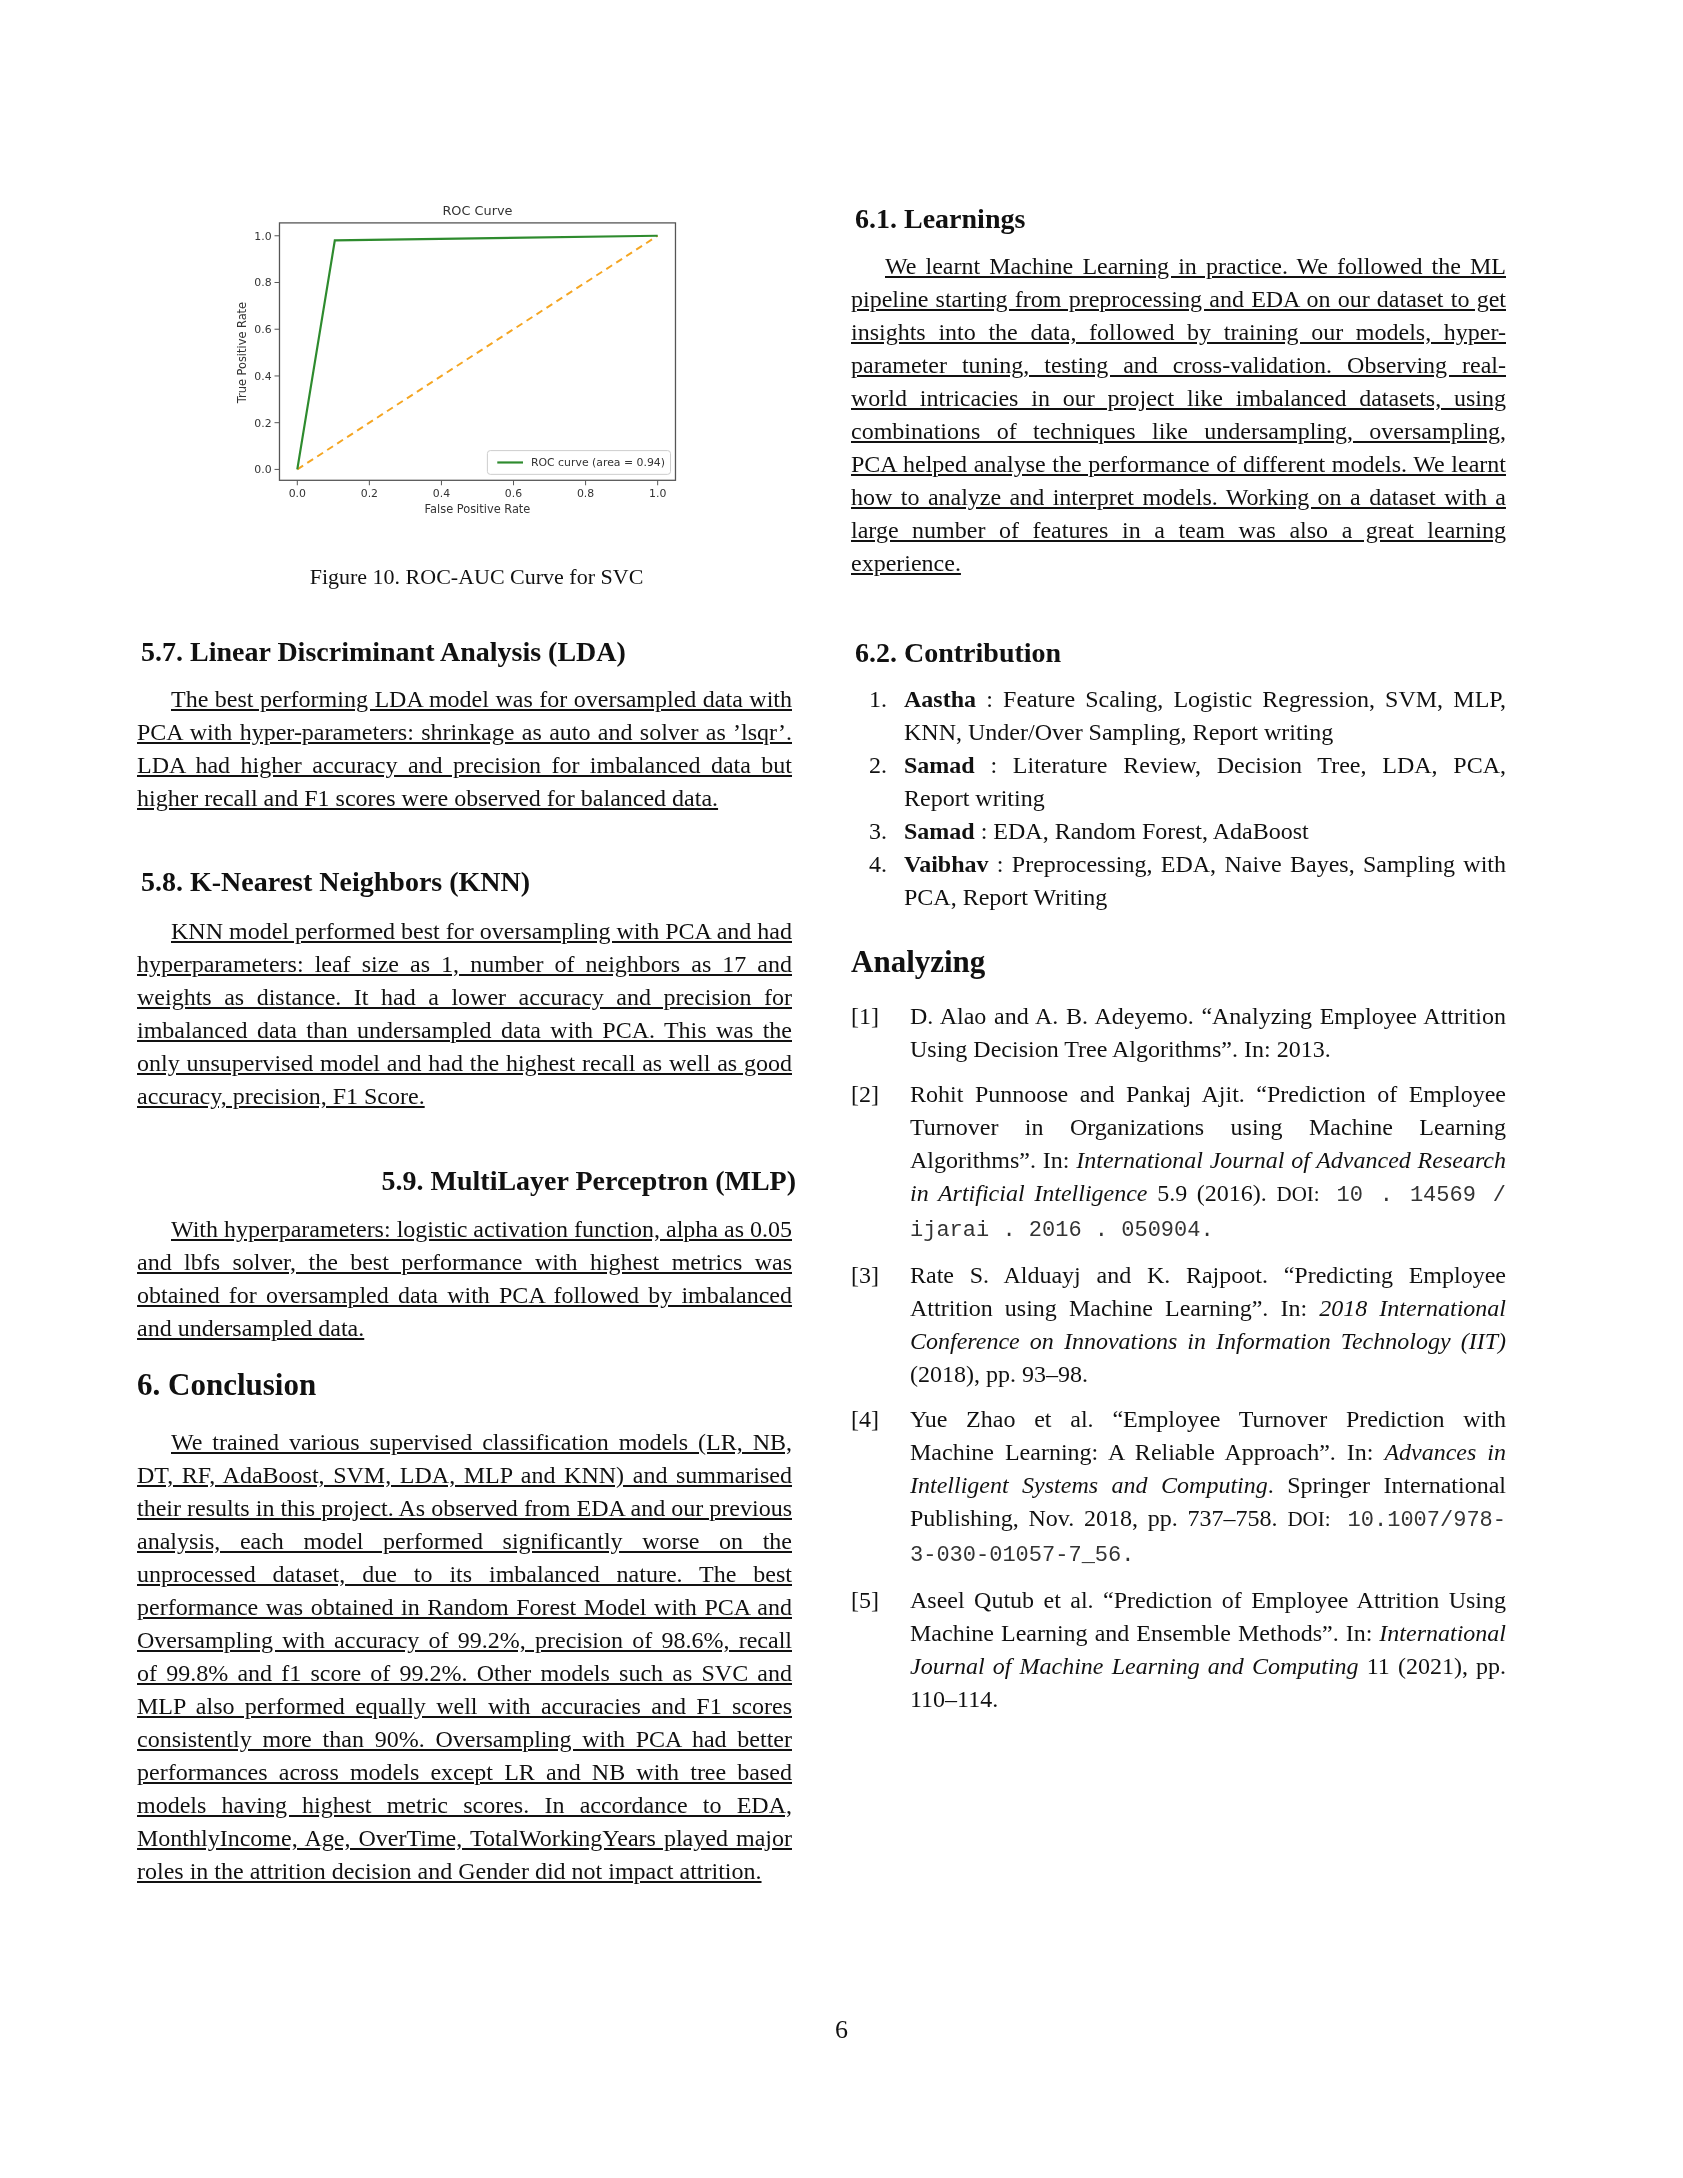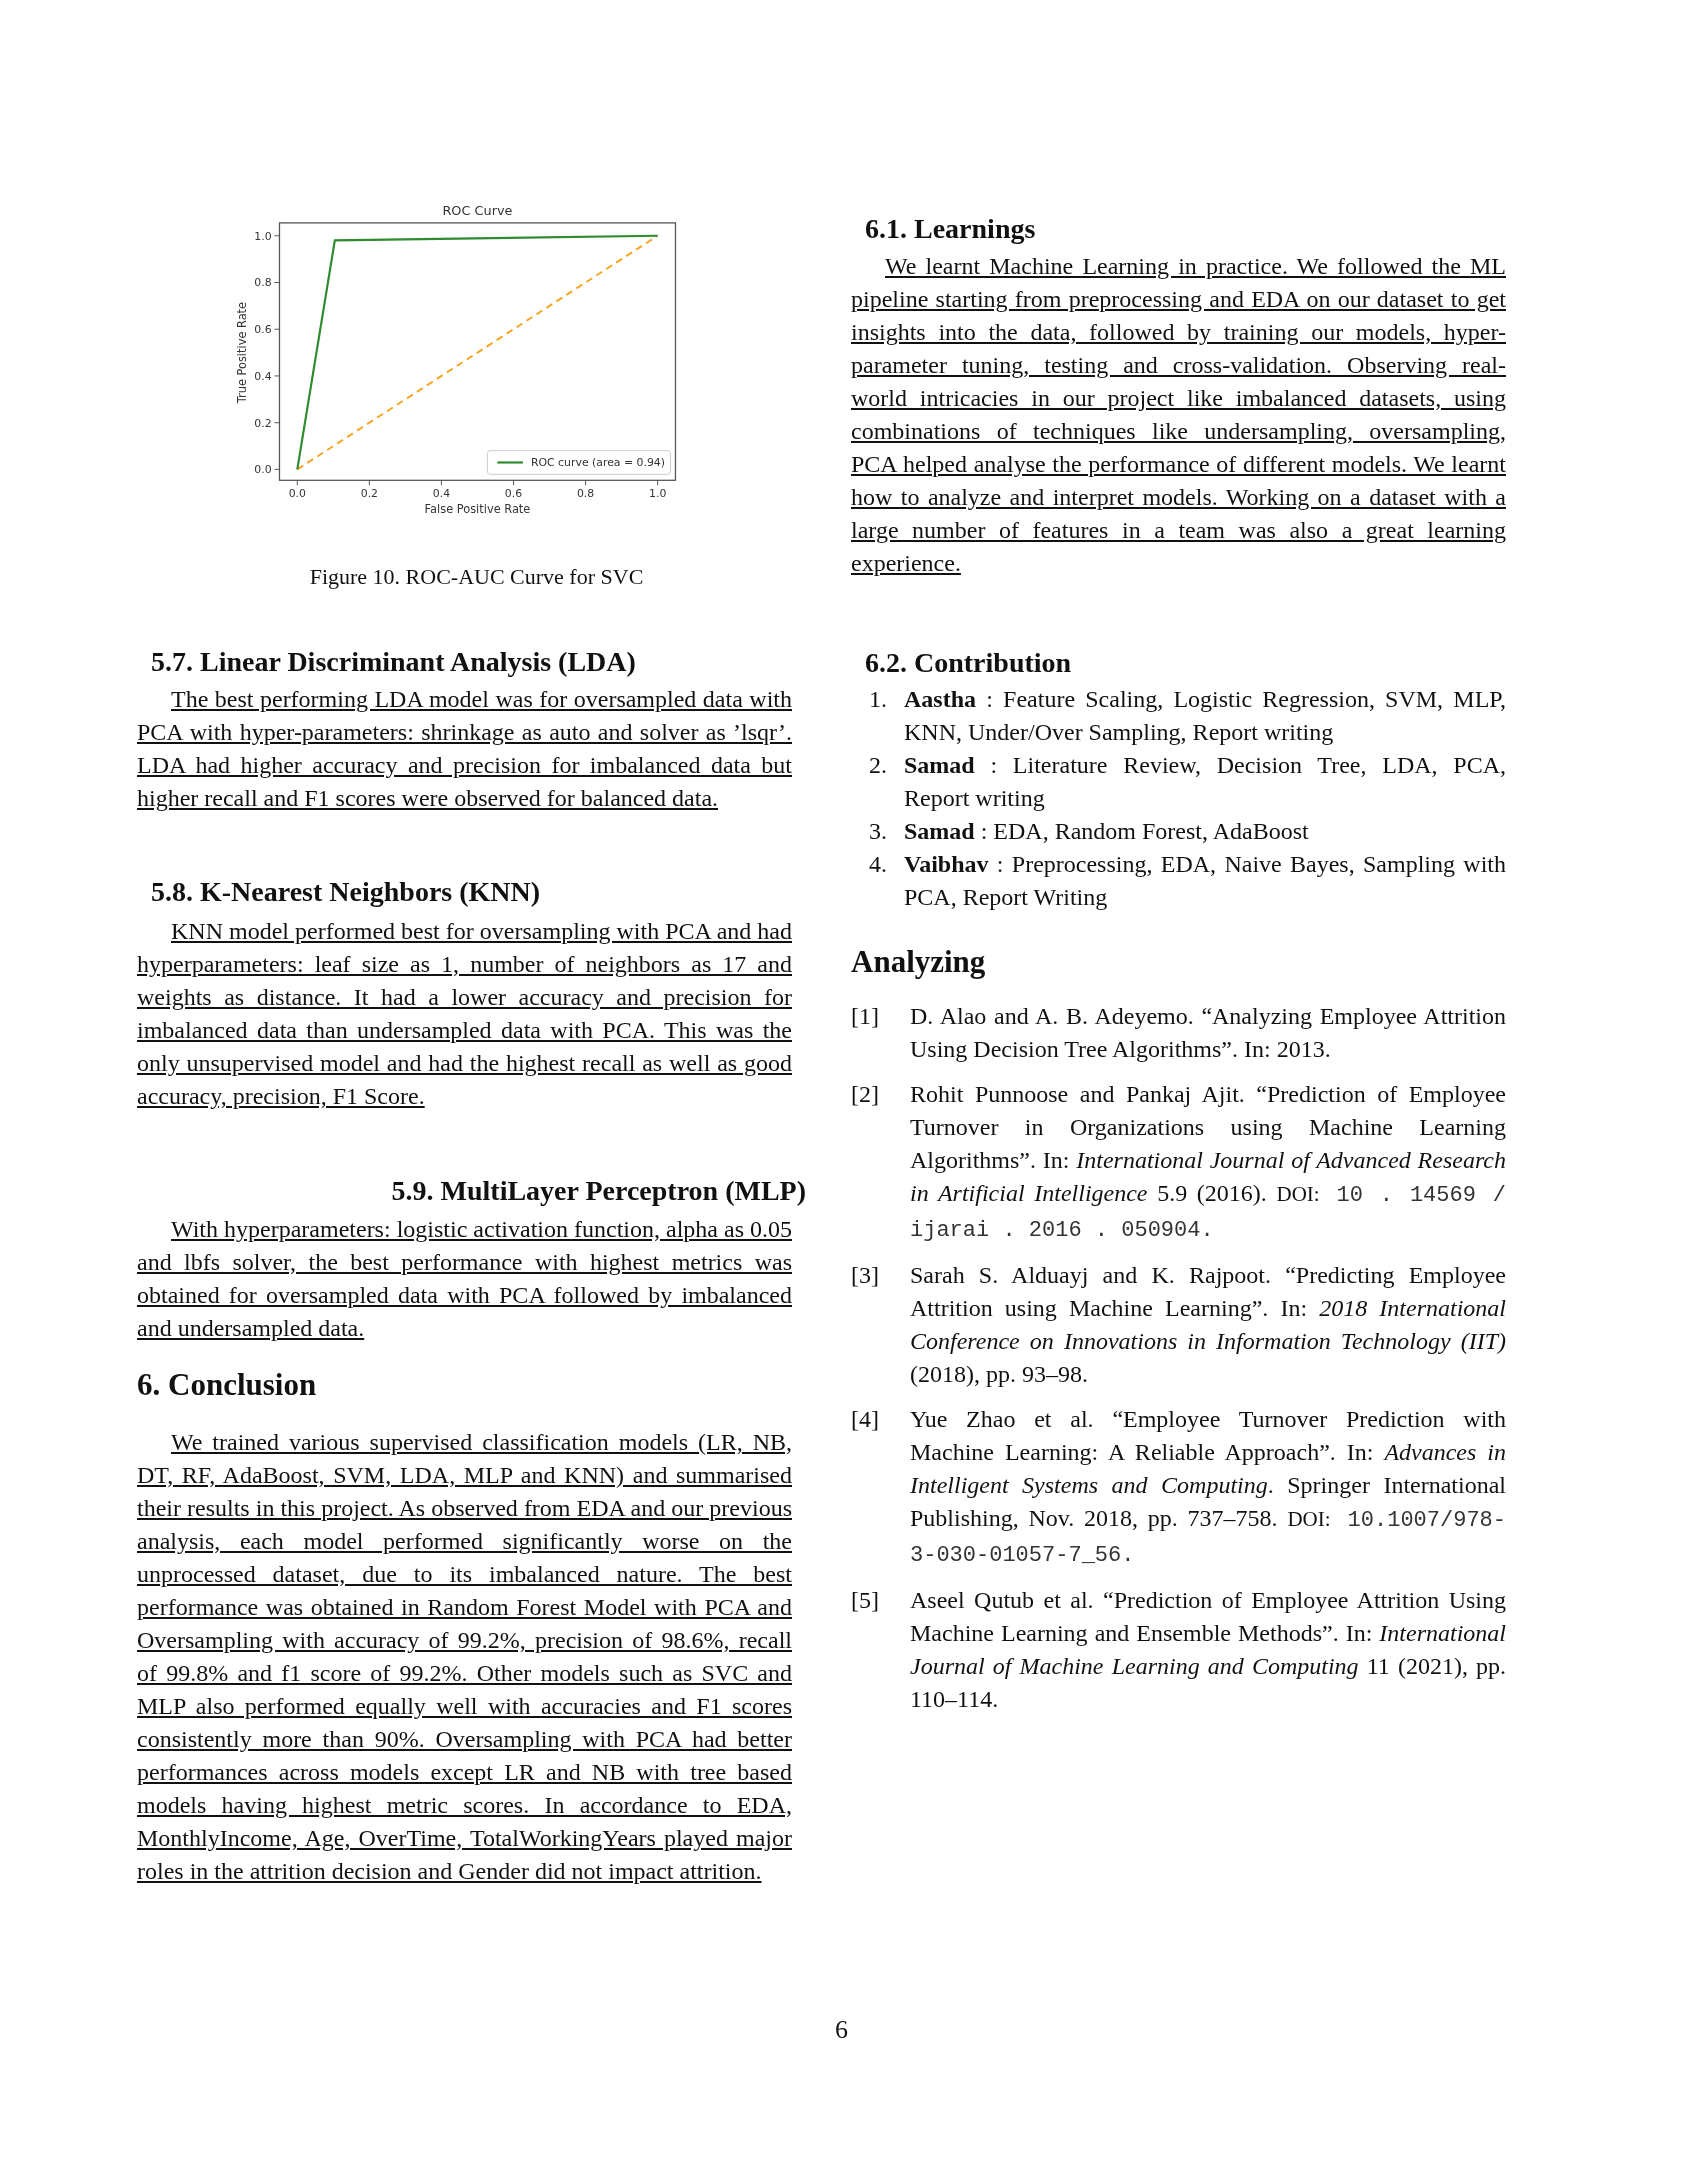--- a/index.html
+++ b/index.html
@@ -3,21 +3,21 @@
 <meta charset="utf-8">
 <style>
   html, body { margin: 0; padding: 0; background: #ffffff; }
   body { width: 1683px; height: 2178px; position: relative; overflow: hidden;
          font-family: "Liberation Serif", serif; color: #111; }
   .col { position: absolute; top: 0; width: 655px; }
   .col-left { left: 137px; }
   .col-right { left: 851px; }
   p, li, .ref-body { font-size: 24px; line-height: 33px; text-align: justify; margin: 0; }
   p.indent { text-indent: 34px; text-decoration: underline; }
-  h2.sub { font-size: 28px; font-weight: bold; margin: 14px; line-height: 34px; }
+  h2.sub { font-size: 28px; font-weight: bold; margin: 4px; line-height: 34px; }
   h1.sec { font-size: 31px; font-weight: bold; margin: 0; line-height: 38px; }
   .abs { position: absolute; left: 0; width: 655px; }
   .figure { position: absolute; left: 99px; top: 203px; width: 594px; height: 327px; }
   .caption { position: absolute; top: 562px; left: 12px; width: 655px; text-align: center;
              font-size: 22px; line-height: 30px; }
   ol.contrib { list-style: none; padding: 0; margin: 0; }
   ol.contrib li { position: relative; padding-left: 53px; }
   ol.contrib li .num { position: absolute; left: 18px; top: 0; }
   .ref { position: relative; padding-left: 59px; margin-bottom: 12px; }
   .ref .label { position: absolute; left: 0; top: 0; font-size: 24px; line-height: 33px; }
@@ -124,21 +124,21 @@
     <div class="ref">
       <span class="label">[1]</span>
       <p class="ref-body"><span>D. Alao and A. B. Adeyemo. “Analyzing Employee Attrition Using Decision Tree Algorithms”. In: 2013.</span></p>
     </div>
     <div class="ref">
       <span class="label">[2]</span>
       <p class="ref-body"><span>Rohit Punnoose and Pankaj Ajit. “Prediction of Employee Turnover in Organizations using Machine Learning Algorithms”. In: </span><i>International Journal of Advanced Research in Artificial Intelligence</i><span> 5.9 (2016). </span><span class="sc">DOI:</span><span class="mono"> 10 . 14569 / ijarai . 2016 . 050904.</span></p>
     </div>
     <div class="ref">
       <span class="label">[3]</span>
-      <p class="ref-body"><span>Sarah S. Alduayj and K. Rajpoot. “Predicting Employee Attrition using Machine Learning”. In: </span><i>2018 International Conference on Innovations in Information Technology (IIT)</i><span> (2018), pp. 93–98.</span></p>
+      <p class="ref-body"><span>Rate S. Alduayj and K. Rajpoot. “Predicting Employee Attrition using Machine Learning”. In: </span><i>2018 International Conference on Innovations in Information Technology (IIT)</i><span> (2018), pp. 93–98.</span></p>
     </div>
     <div class="ref">
       <span class="label">[4]</span>
       <p class="ref-body"><span>Yue Zhao et al. “Employee Turnover Prediction with Machine Learning: A Reliable Approach”. In: </span><i>Advances in Intelligent Systems and Computing</i><span>. Springer International Publishing, Nov. 2018, pp. 737–758. </span><span class="sc">DOI:</span><span class="mono"> 10.1007/978-3-030-01057-7_56.</span></p>
     </div>
     <div class="ref">
       <span class="label">[5]</span>
       <p class="ref-body"><span>Aseel Qutub et al. “Prediction of Employee Attrition Using Machine Learning and Ensemble Methods”. In: </span><i>International Journal of Machine Learning and Computing</i><span> 11 (2021), pp. 110–114.</span></p>
     </div>
   </div>

